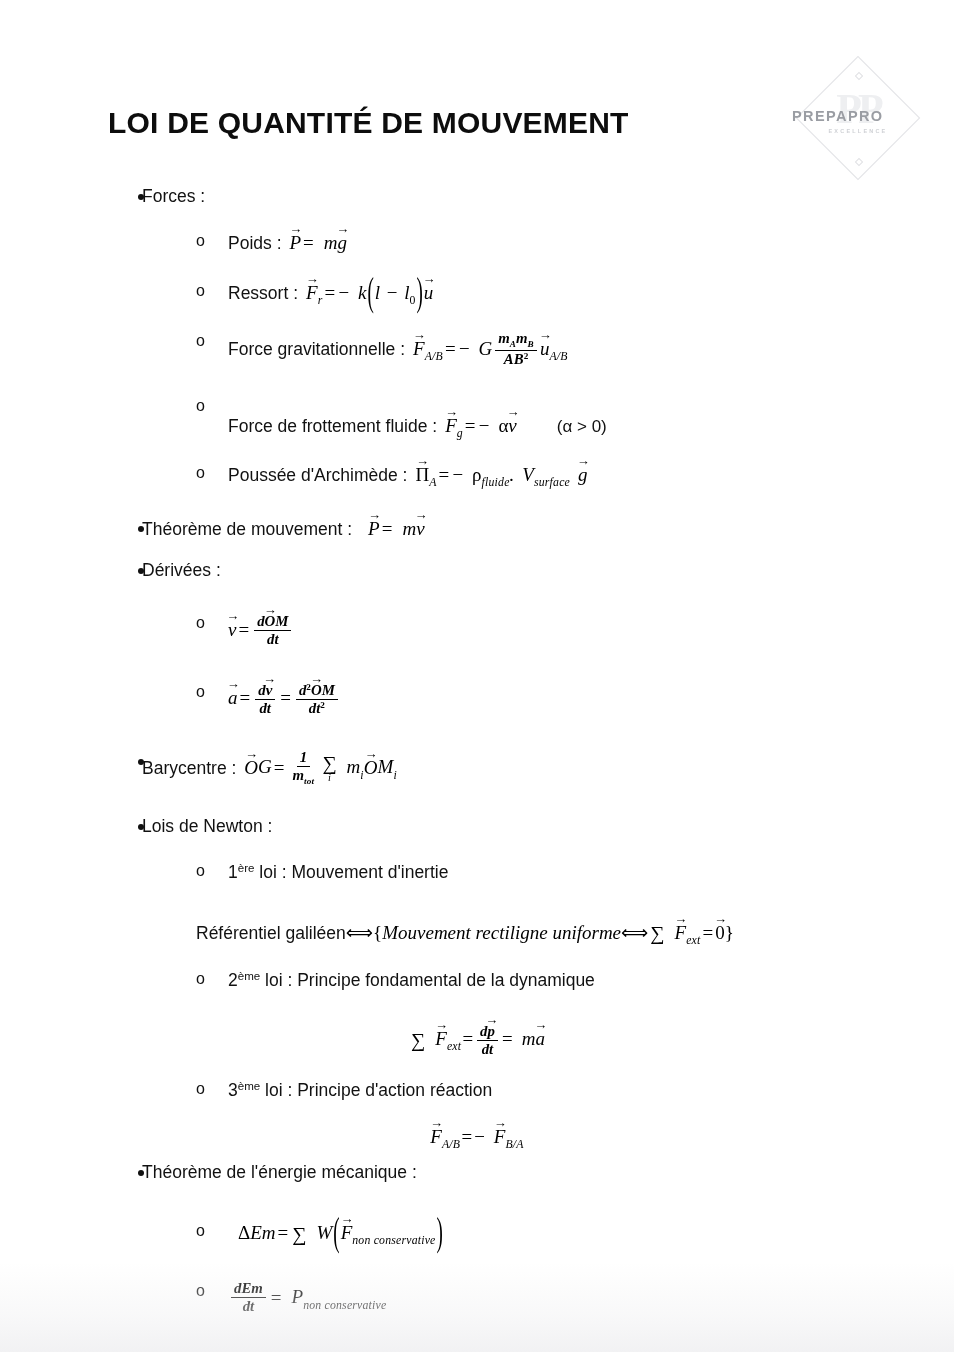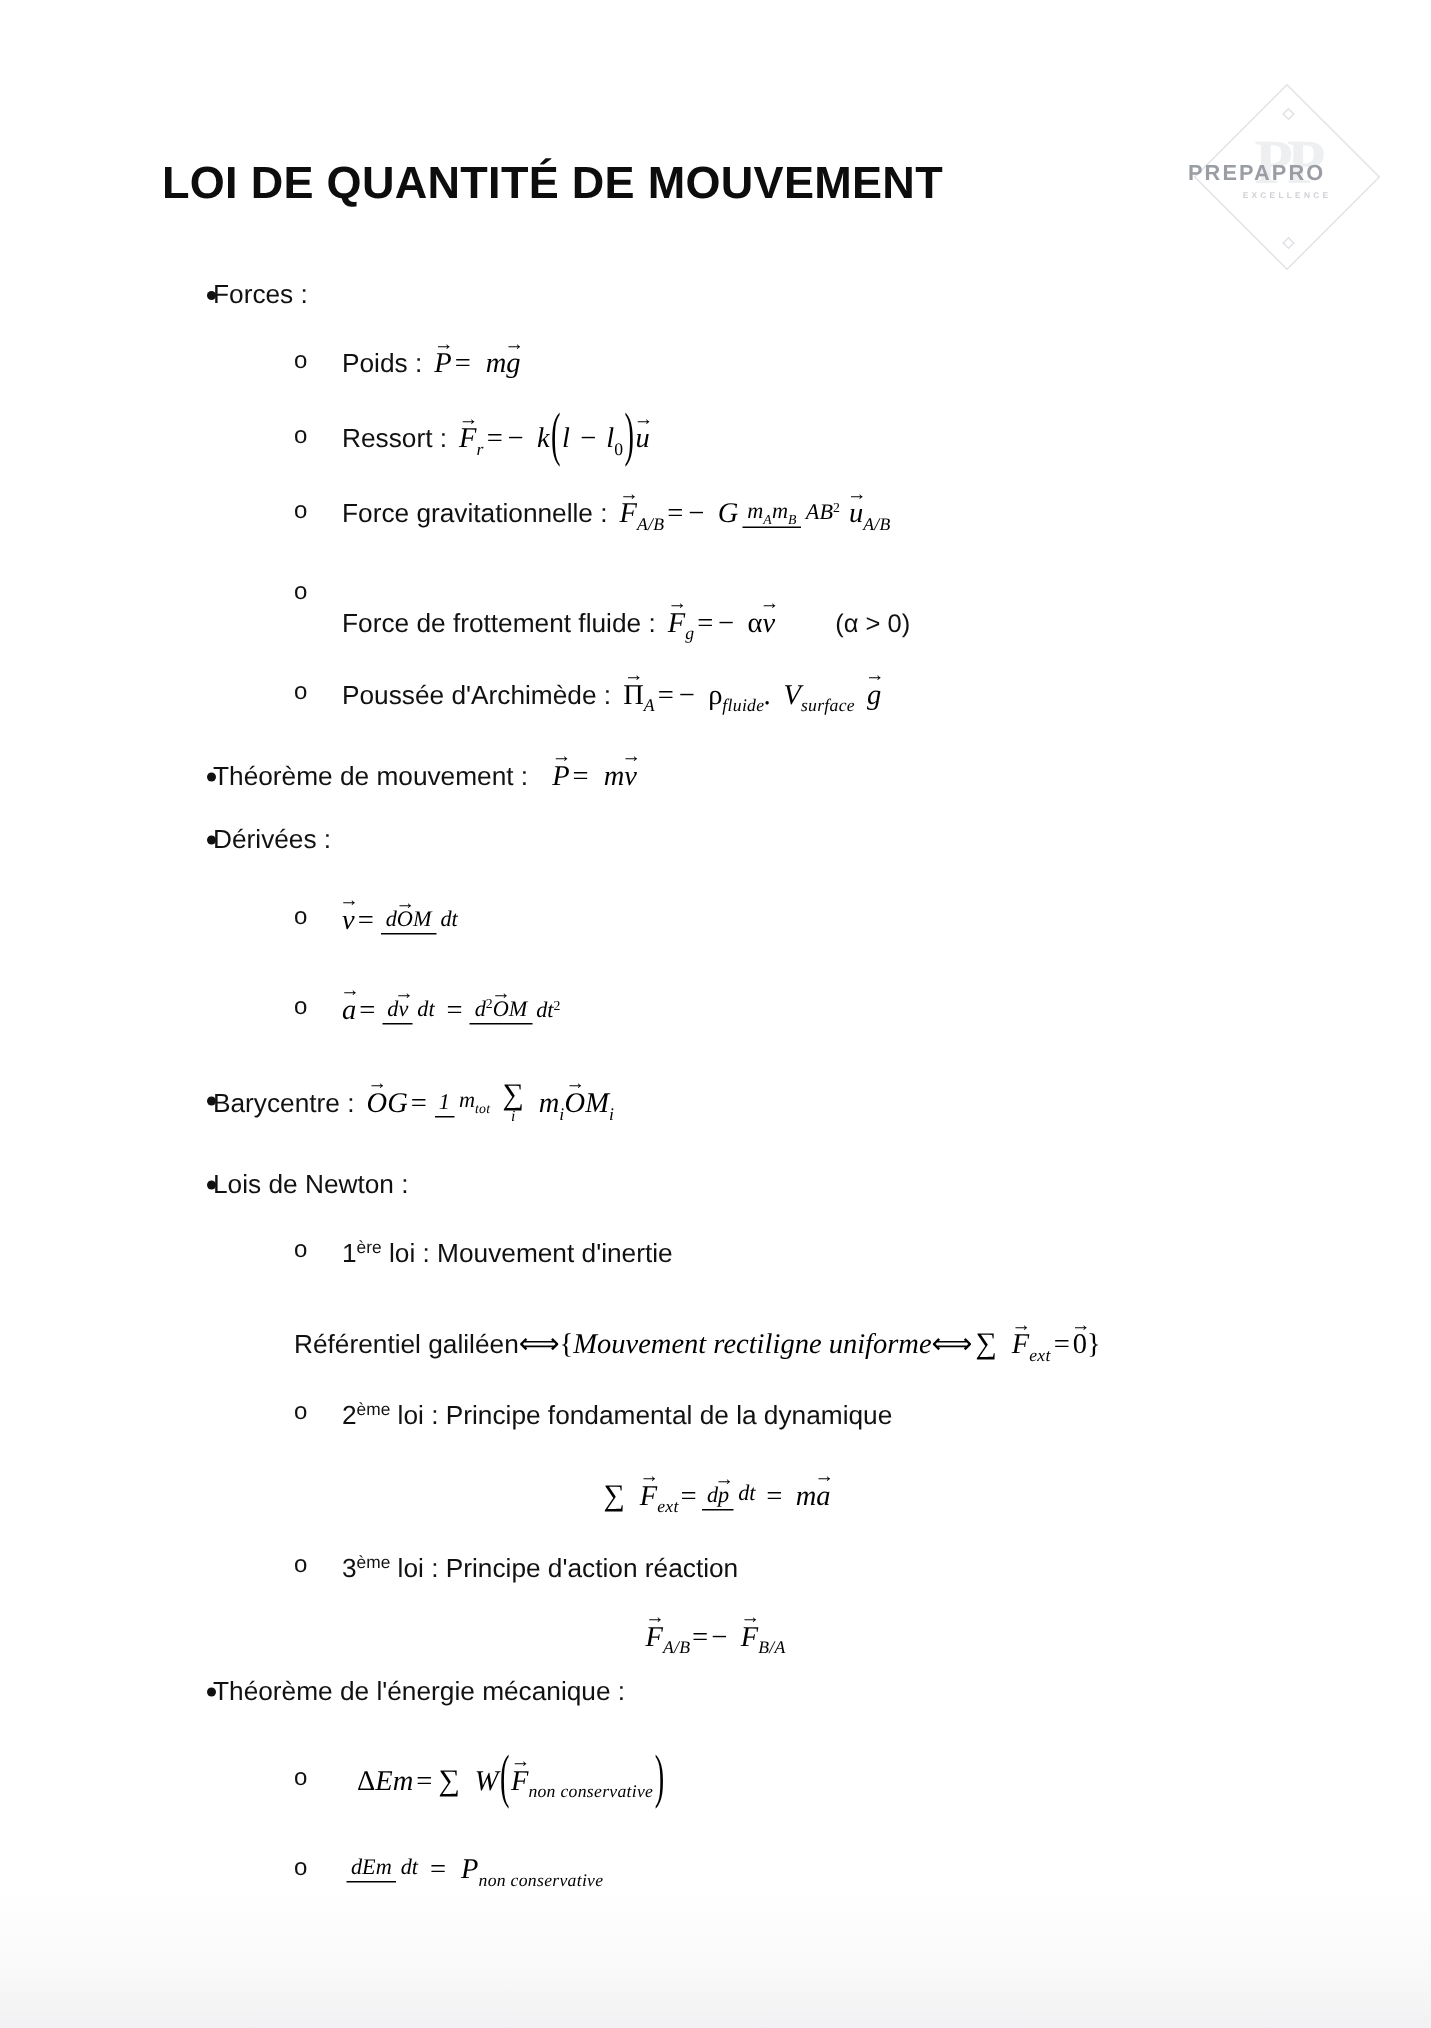--- a/index.html
+++ b/index.html
@@ -209,25 +209,27 @@
   }
   sup.sn {
     font-size: 0.62em;
     font-style: normal;
     vertical-align: 0.55em;
   }
 
   
   .frac {
     display: inline-flex;
+    flex-direction: column;
     align-items: center;
     vertical-align: middle;
     margin: 0 3px;
     position: relative;
     top: -1px;
+    font-weight: bold;
   }
   .frac .num {
     font-size: 0.78em;
     line-height: 1.15;
     padding: 0 3px;
     border-bottom: 1.2px solid #000;
   }
   .frac .den {
     font-size: 0.78em;
     line-height: 1.2;

